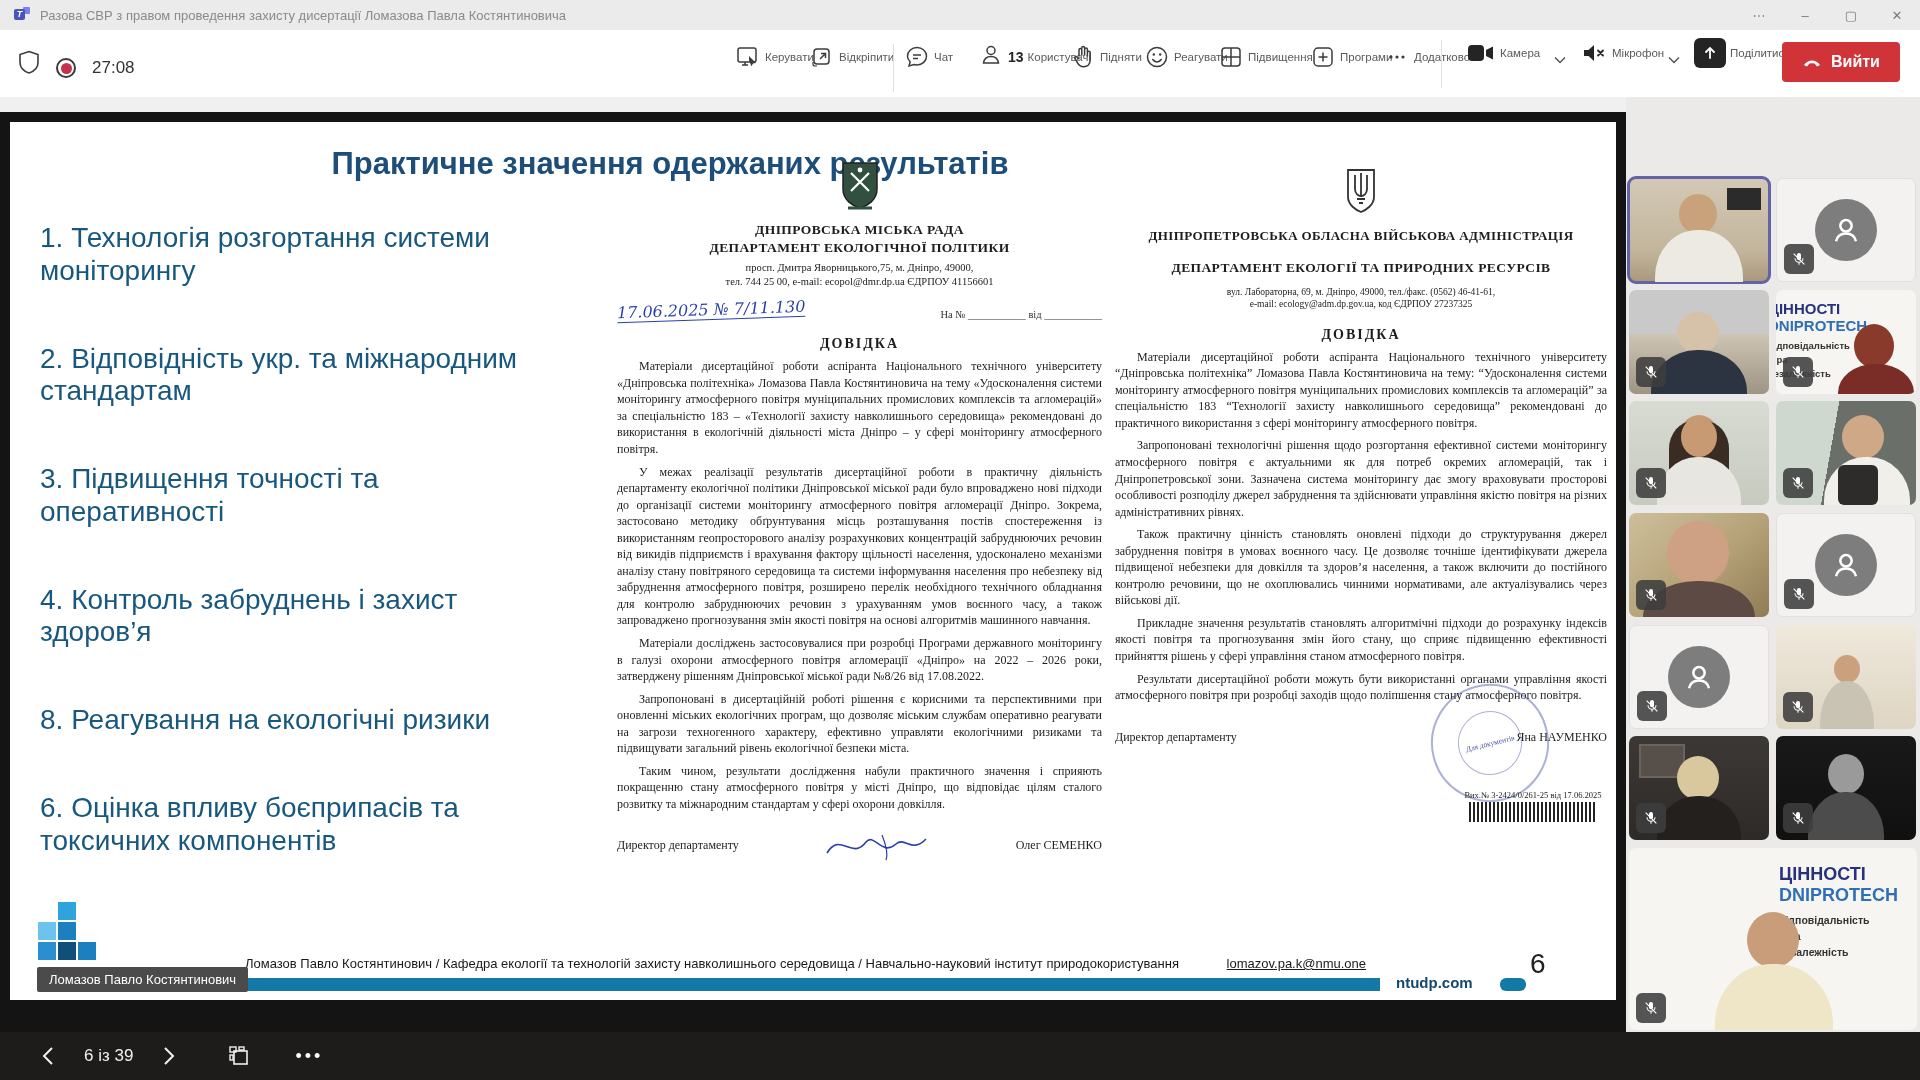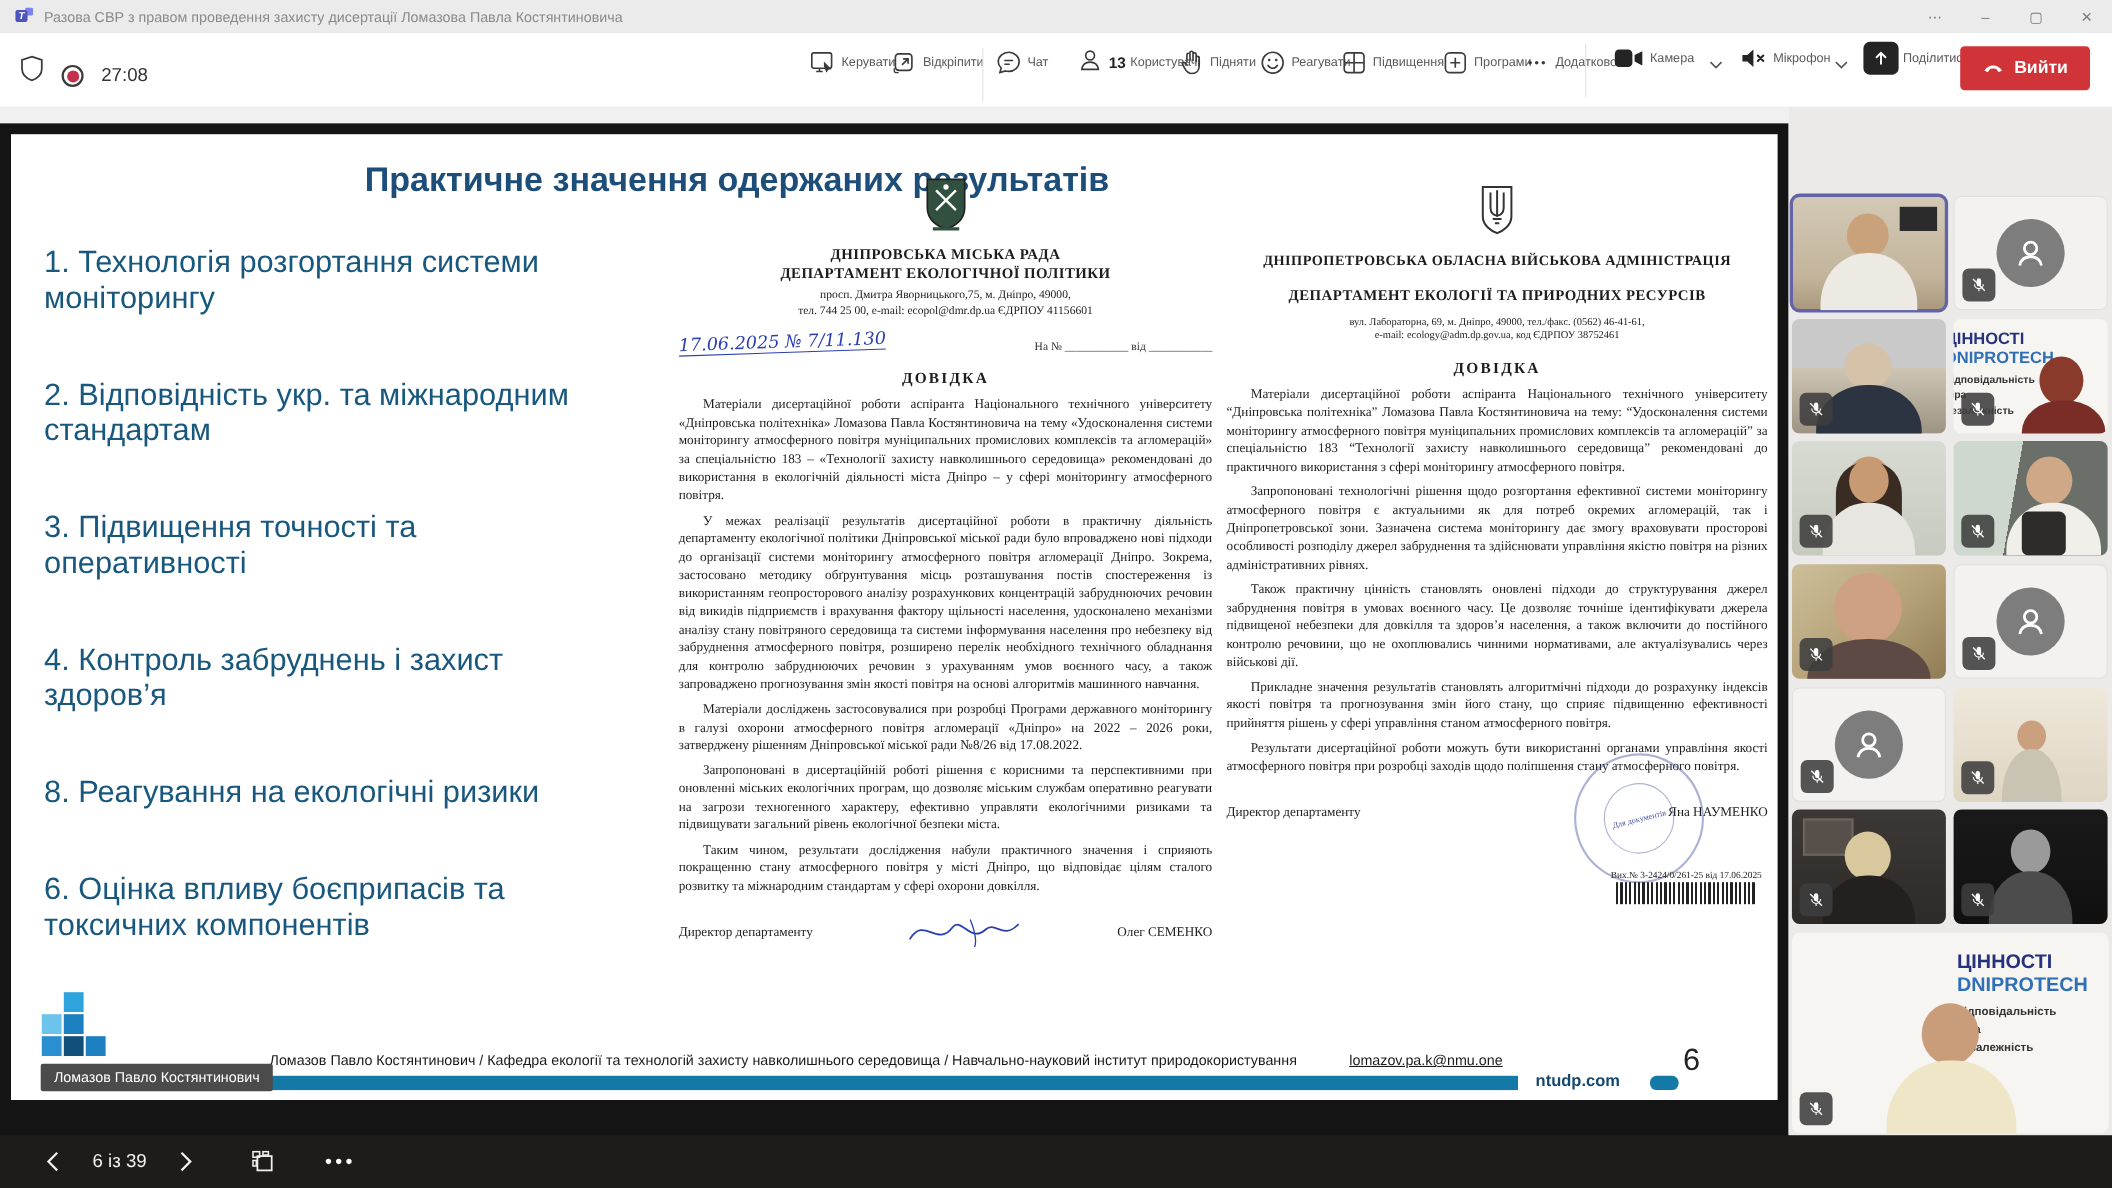--- a/index.html
+++ b/index.html
@@ -375,21 +375,21 @@
           <svg width="32" height="46" viewBox="0 0 32 46">
               <path d="M3 2h26v27c0 8-8 13-13 15C11 42 3 37 3 29z" fill="none" stroke="#333" stroke-width="1.8"></path>
               <path d="M10 7v14c0 5 3.5 7 6 7s6-2 6-7V7" fill="none" stroke="#333" stroke-width="1.8"></path>
               <path d="M16 5v24M12 31h8M14 35h4" stroke="#333" stroke-width="1.8"></path>
             </svg>
         </div>
         <div class="doc-center org1">ДНІПРОПЕТРОВСЬКА ОБЛАСНА ВІЙСЬКОВА АДМІНІСТРАЦІЯ</div>
         <div class="doc-center org2">ДЕПАРТАМЕНТ ЕКОЛОГІЇ ТА ПРИРОДНИХ РЕСУРСІВ</div>
         <div class="doc-center addr">
           <span>вул. Лабораторна, 69, м. Дніпро, 49000, тел./факс. (0562) 46-41-61,</span><br>
-          <span>e-mail: ecology@adm.dp.gov.ua, код ЄДРПОУ 38752461</span>
+          <span>e-mail: ecology@adm.dp.gov.ua, код ЄДРПОУ 27237325</span>
         </div>
         <div class="dovidka">ДОВІДКА</div>
         <p>Матеріали дисертаційної роботи аспіранта Національного технічного університету “Дніпровська політехніка” Ломазова Павла Костянтиновича на тему: “Удосконалення системи моніторингу атмосферного повітря муніципальних промислових комплексів та агломерацій” за спеціальністю 183 “Технології захисту навколишнього середовища” рекомендовані до практичного використання з сфері моніторингу атмосферного повітря.</p>
         <p>Запропоновані технологічні рішення щодо розгортання ефективної системи моніторингу атмосферного повітря є актуальними як для потреб окремих агломерацій, так і Дніпропетровської зони. Зазначена система моніторингу дає змогу враховувати просторові особливості розподілу джерел забруднення та здійснювати управління якістю повітря на різних адміністративних рівнях.</p>
         <p>Також практичну цінність становлять оновлені підходи до структурування джерел забруднення повітря в умовах воєнного часу. Це дозволяє точніше ідентифікувати джерела підвищеної небезпеки для довкілля та здоров’я населення, а також включити до постійного контролю речовини, що не охоплювались чинними нормативами, але актуалізувались через військові дії.</p>
         <p>Прикладне значення результатів становлять алгоритмічні підходи до розрахунку індексів якості повітря та прогнозування змін його стану, що сприяє підвищенню ефективності прийняття рішень у сфері управління станом атмосферного повітря.</p>
         <p>Результати дисертаційної роботи можуть бути використанні органами управління якості атмосферного повітря при розробці заходів щодо поліпшення стану атмосферного повітря.</p>
         <div class="sigrow" style="margin-top:26px;">
           <span class="sigrole">Директор департаменту</span>
           <span class="signame">Яна НАУМЕНКО</span>

